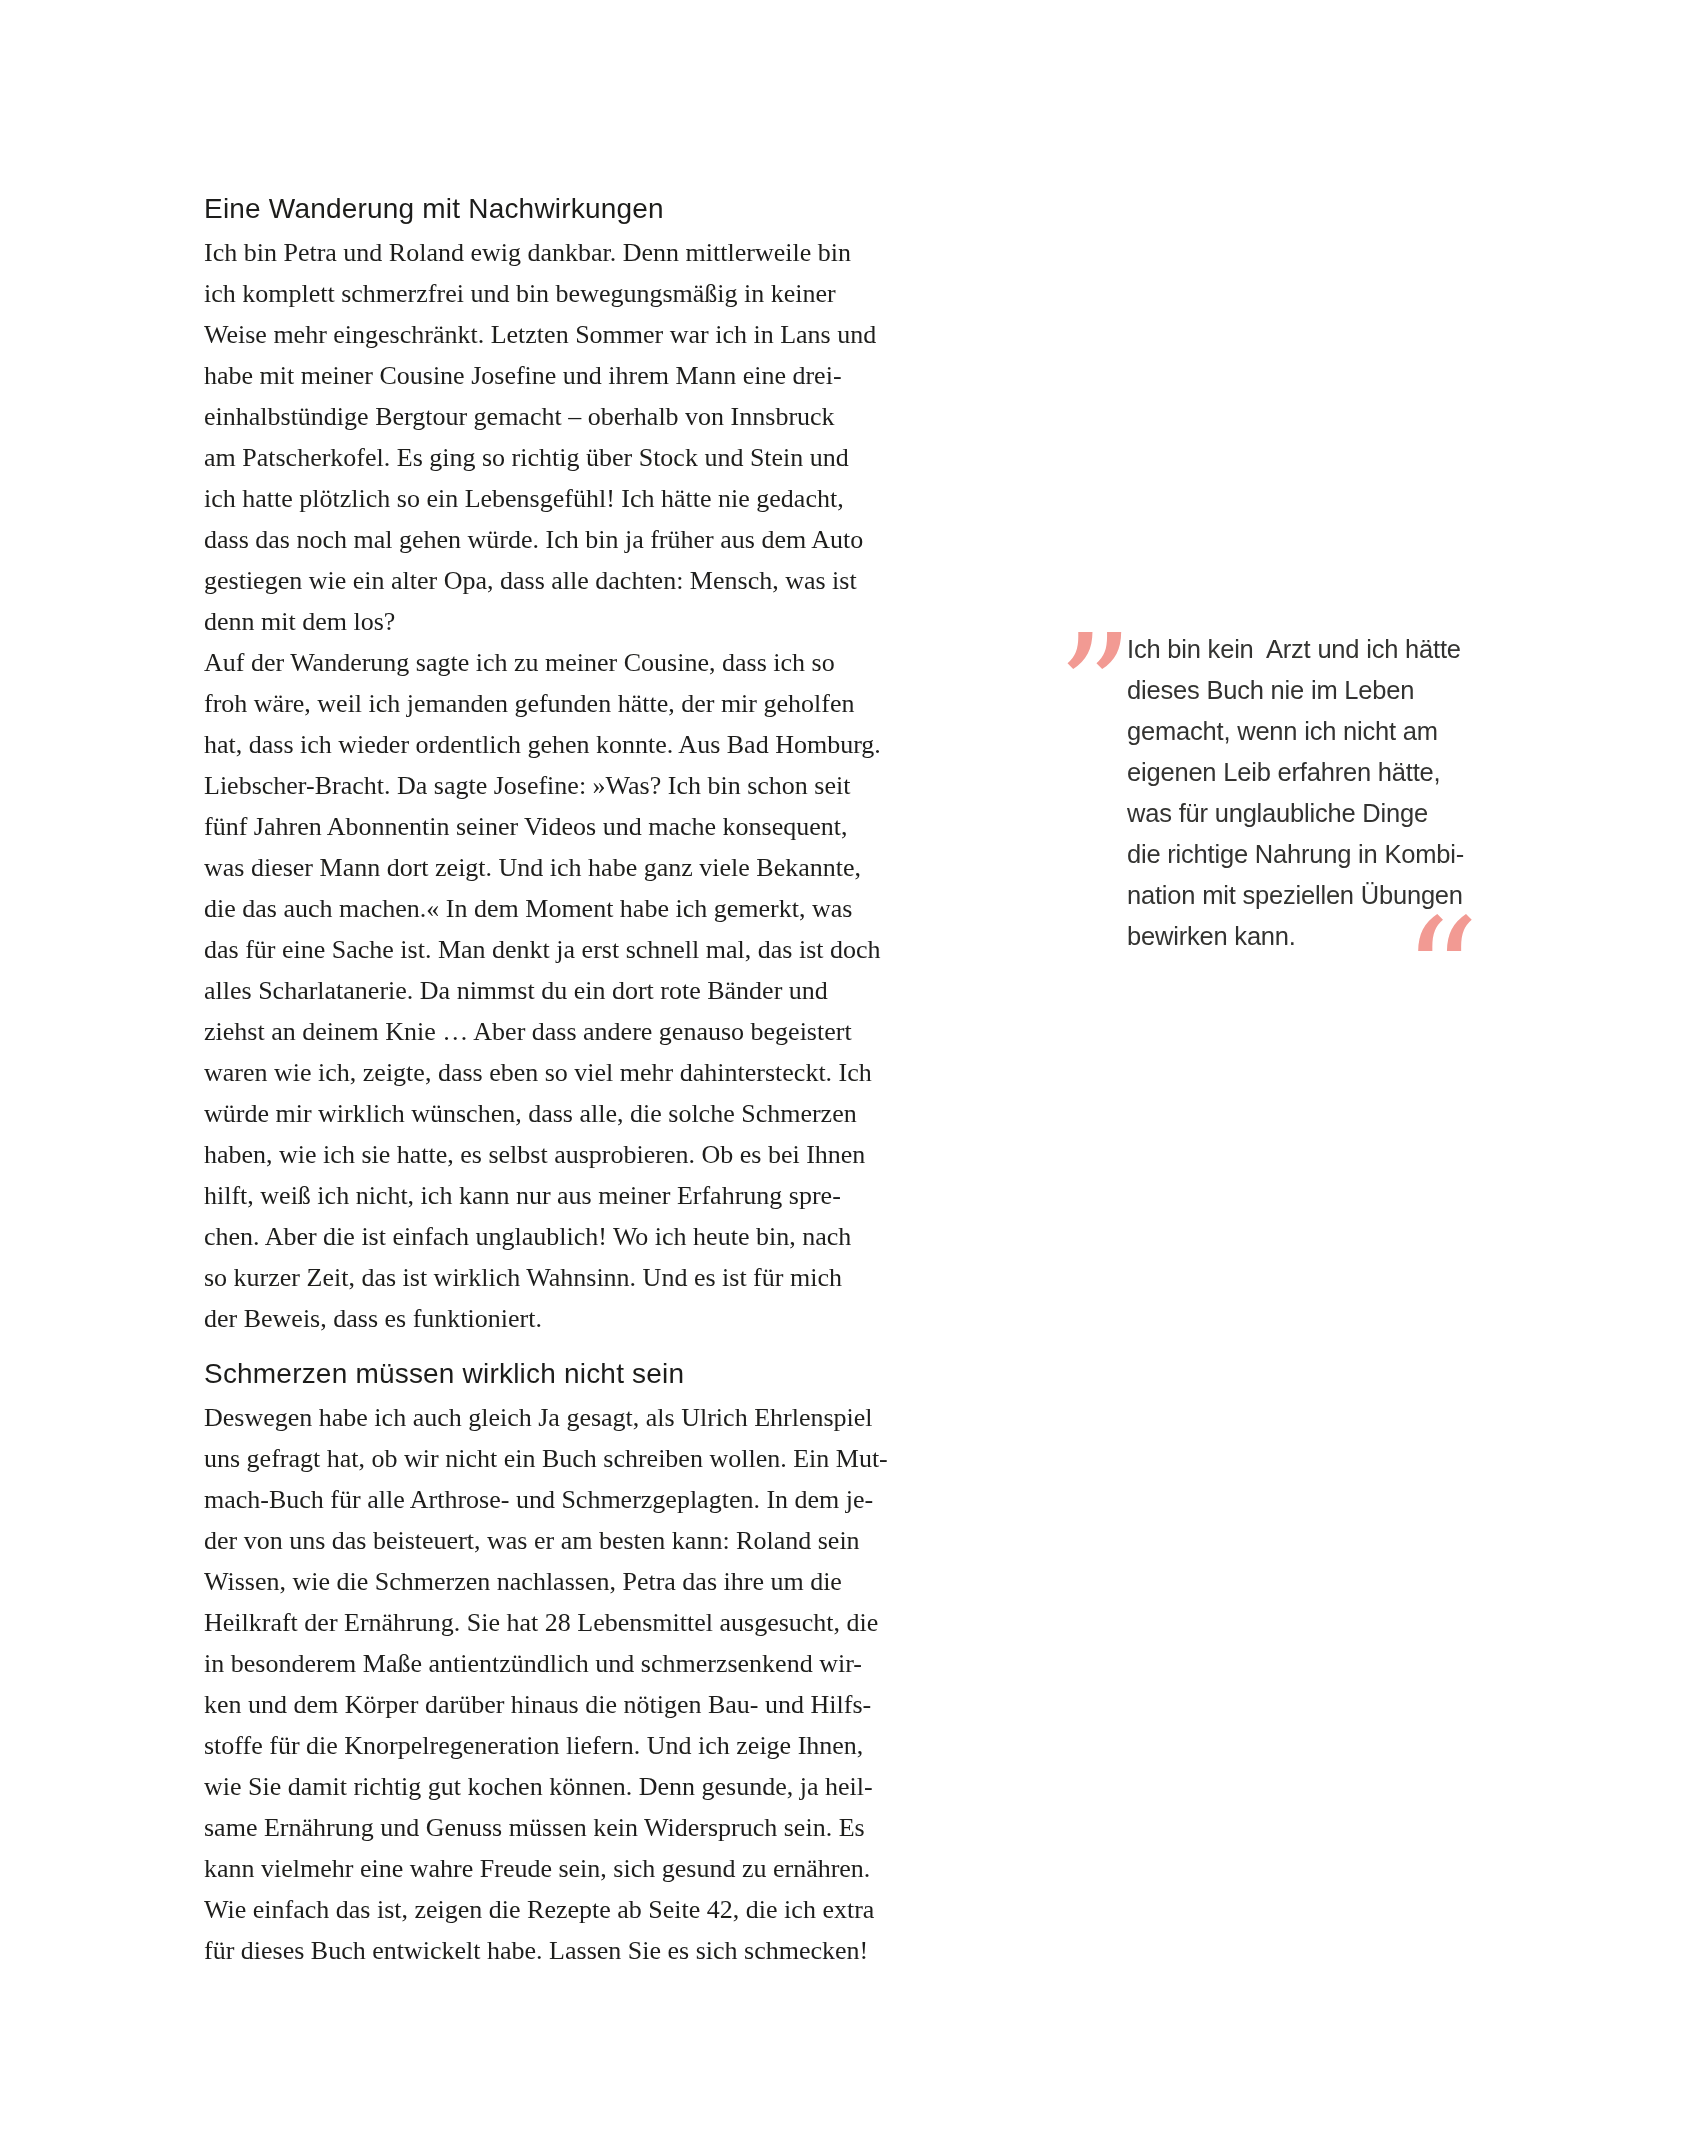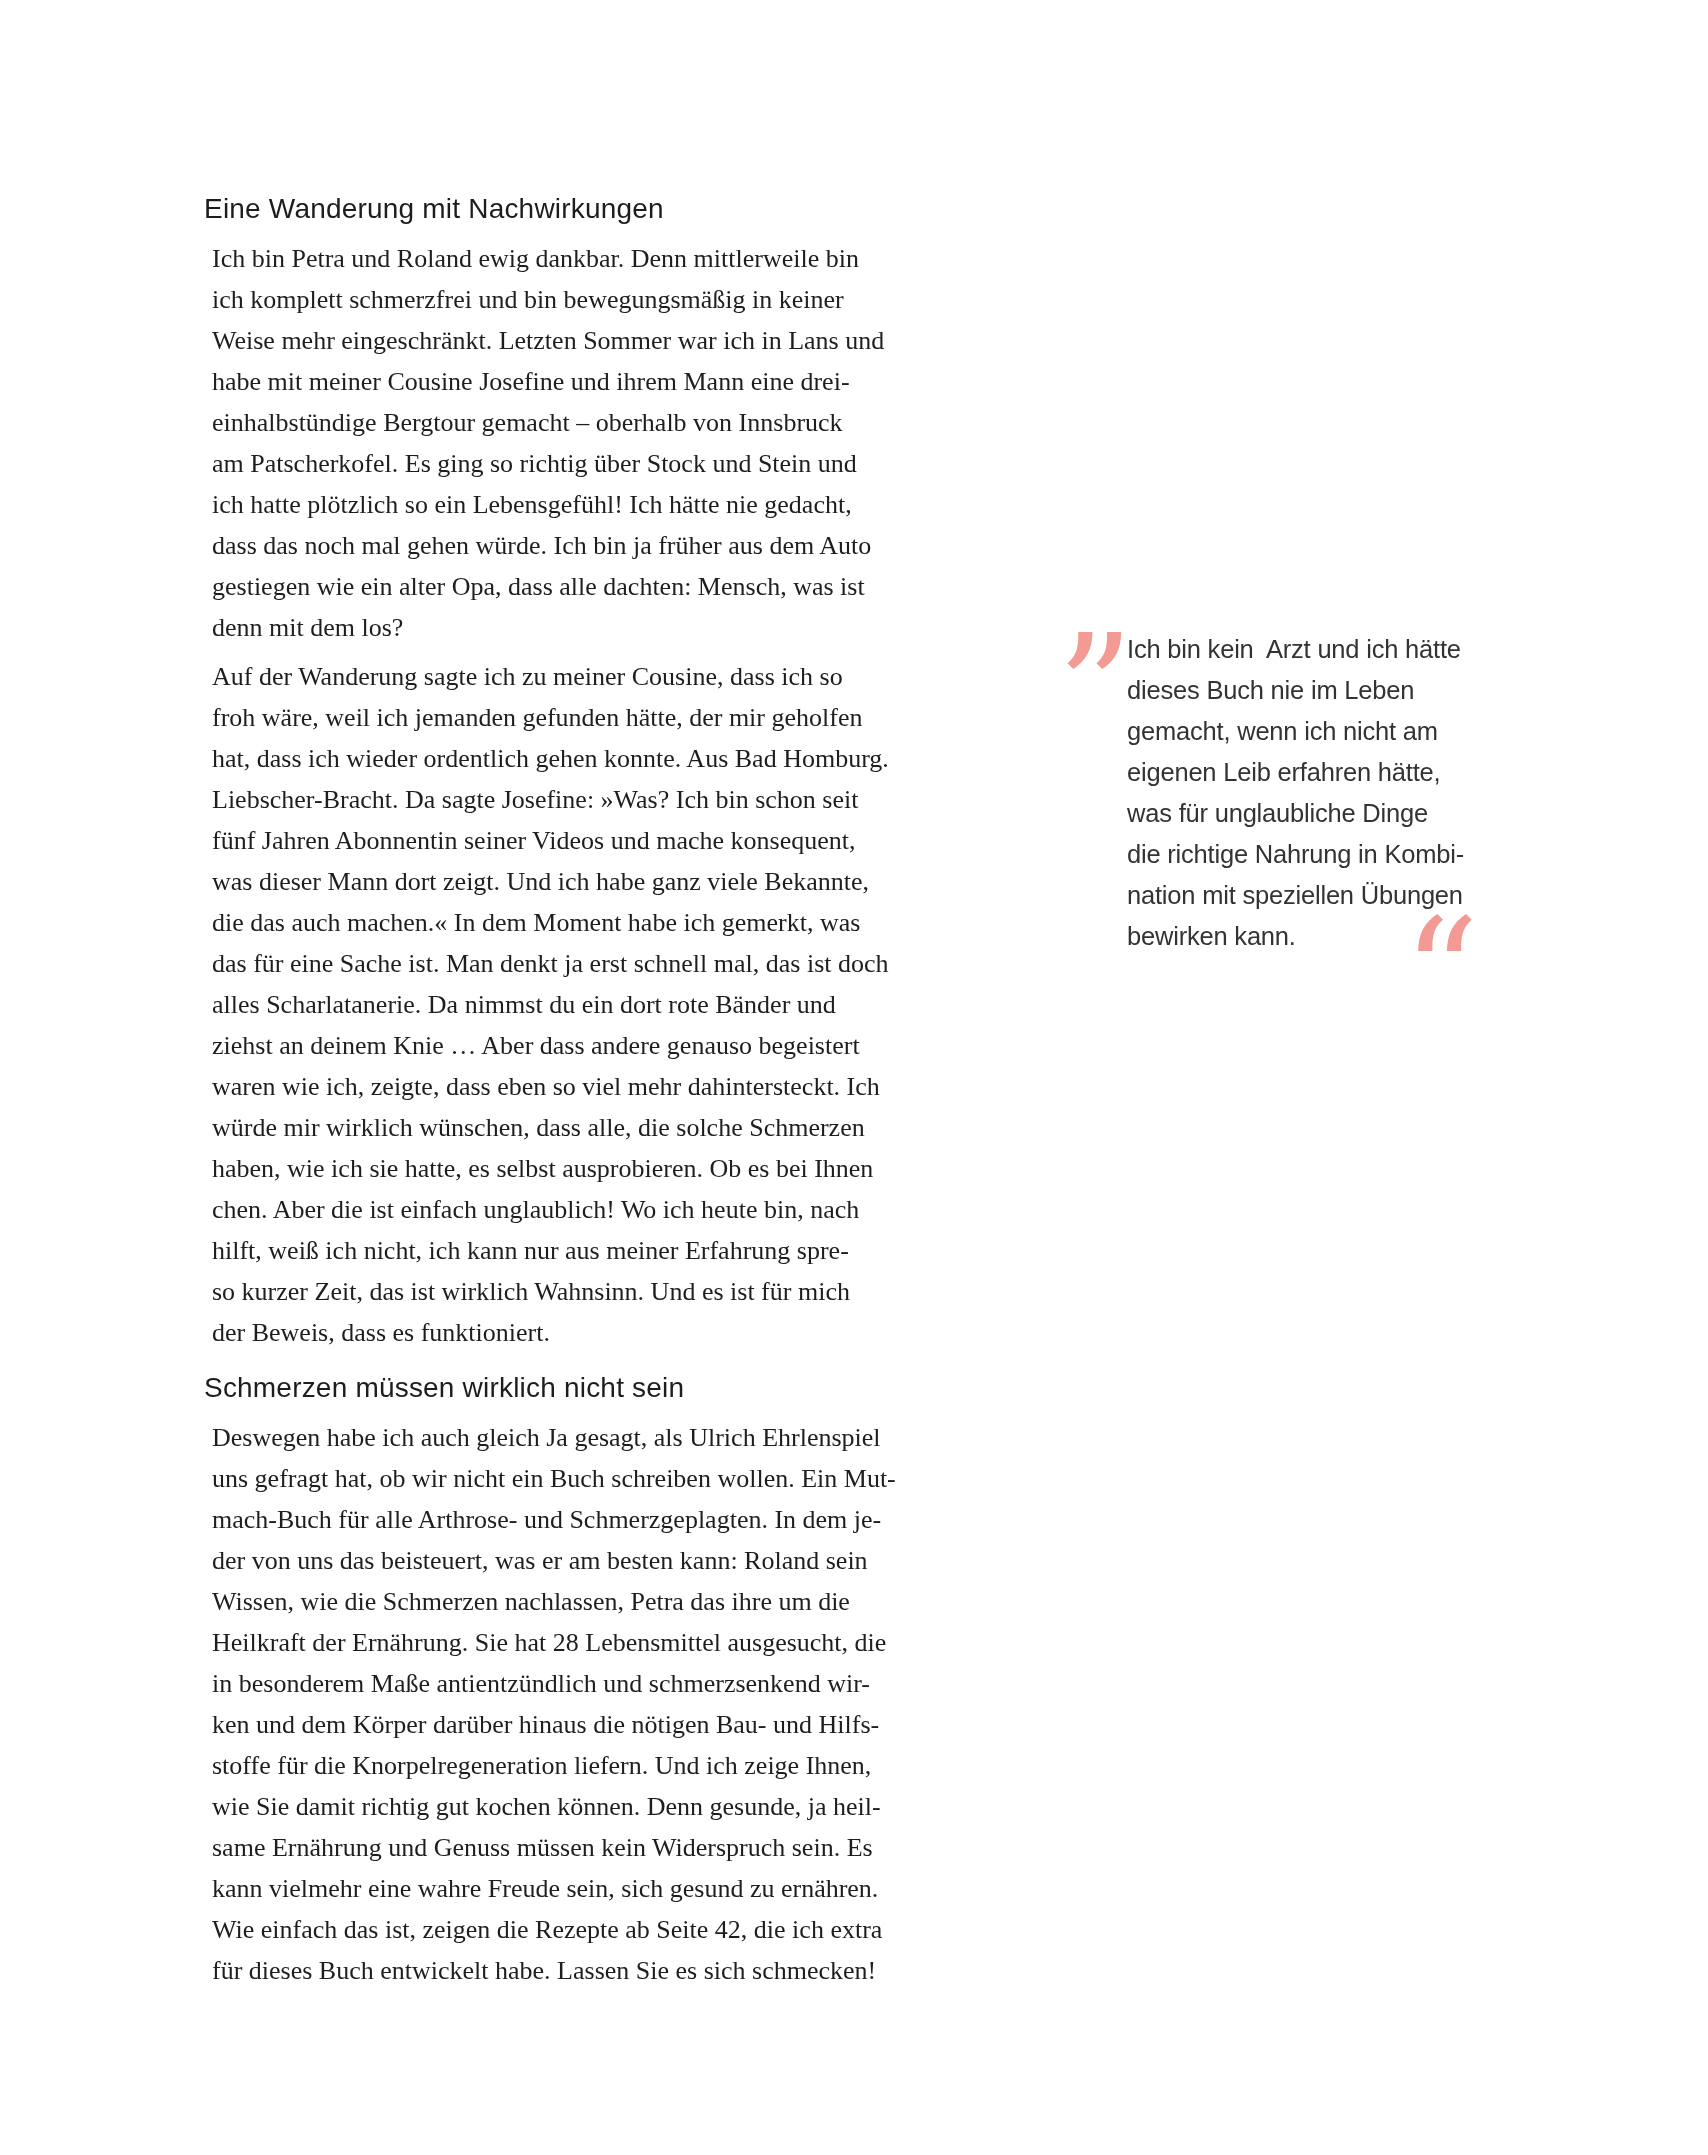--- a/index.html
+++ b/index.html
@@ -27,21 +27,21 @@
     font-size: 28px;
     line-height: 42px;
     letter-spacing: 0.2px;
     color: #1d1d1b;
     margin: 0 0 1.8px 0;
   }
   .section-2 .heading {
     margin-top: 14px;
   }
   .para {
-    margin: 8px;
+    margin: 0;
   }
   .para .line {
     font-family: "Liberation Serif", "DejaVu Serif", serif;
     font-size: 26px;
     line-height: 41px;
     color: #1e1e1c;
     white-space: pre;
   }
   .pull-quote {
     position: absolute;
@@ -108,22 +108,22 @@
           <div class="line">Liebscher-Bracht. Da sagte Josefine: »Was? Ich bin schon seit</div>
           <div class="line">fünf Jahren Abonnentin seiner Videos und mache konsequent,</div>
           <div class="line">was dieser Mann dort zeigt. Und ich habe ganz viele Bekannte,</div>
           <div class="line">die das auch machen.« In dem Moment habe ich gemerkt, was</div>
           <div class="line">das für eine Sache ist. Man denkt ja erst schnell mal, das ist doch</div>
           <div class="line">alles Scharlatanerie. Da nimmst du ein dort rote Bänder und</div>
           <div class="line">ziehst an deinem Knie … Aber dass andere genauso begeistert</div>
           <div class="line">waren wie ich, zeigte, dass eben so viel mehr dahintersteckt. Ich</div>
           <div class="line">würde mir wirklich wünschen, dass alle, die solche Schmerzen</div>
           <div class="line">haben, wie ich sie hatte, es selbst ausprobieren. Ob es bei Ihnen</div>
+          <div class="line">hilft, weiß ich nicht, ich kann nur aus meiner Erfahrung spre-</div>
           <div class="line">chen. Aber die ist einfach unglaublich! Wo ich heute bin, nach</div>
-          <div class="line">hilft, weiß ich nicht, ich kann nur aus meiner Erfahrung spre-</div>
           <div class="line">so kurzer Zeit, das ist wirklich Wahnsinn. Und es ist für mich</div>
           <div class="line">der Beweis, dass es funktioniert.</div>
         </div>
     </section>
 
     <section class="section-2">
       <h2 class="heading">Schmerzen müssen wirklich nicht sein</h2>
       <div class="para">
           <div class="line">Deswegen habe ich auch gleich Ja gesagt, als Ulrich Ehrlenspiel</div>
           <div class="line">uns gefragt hat, ob wir nicht ein Buch schreiben wollen. Ein Mut-</div>

